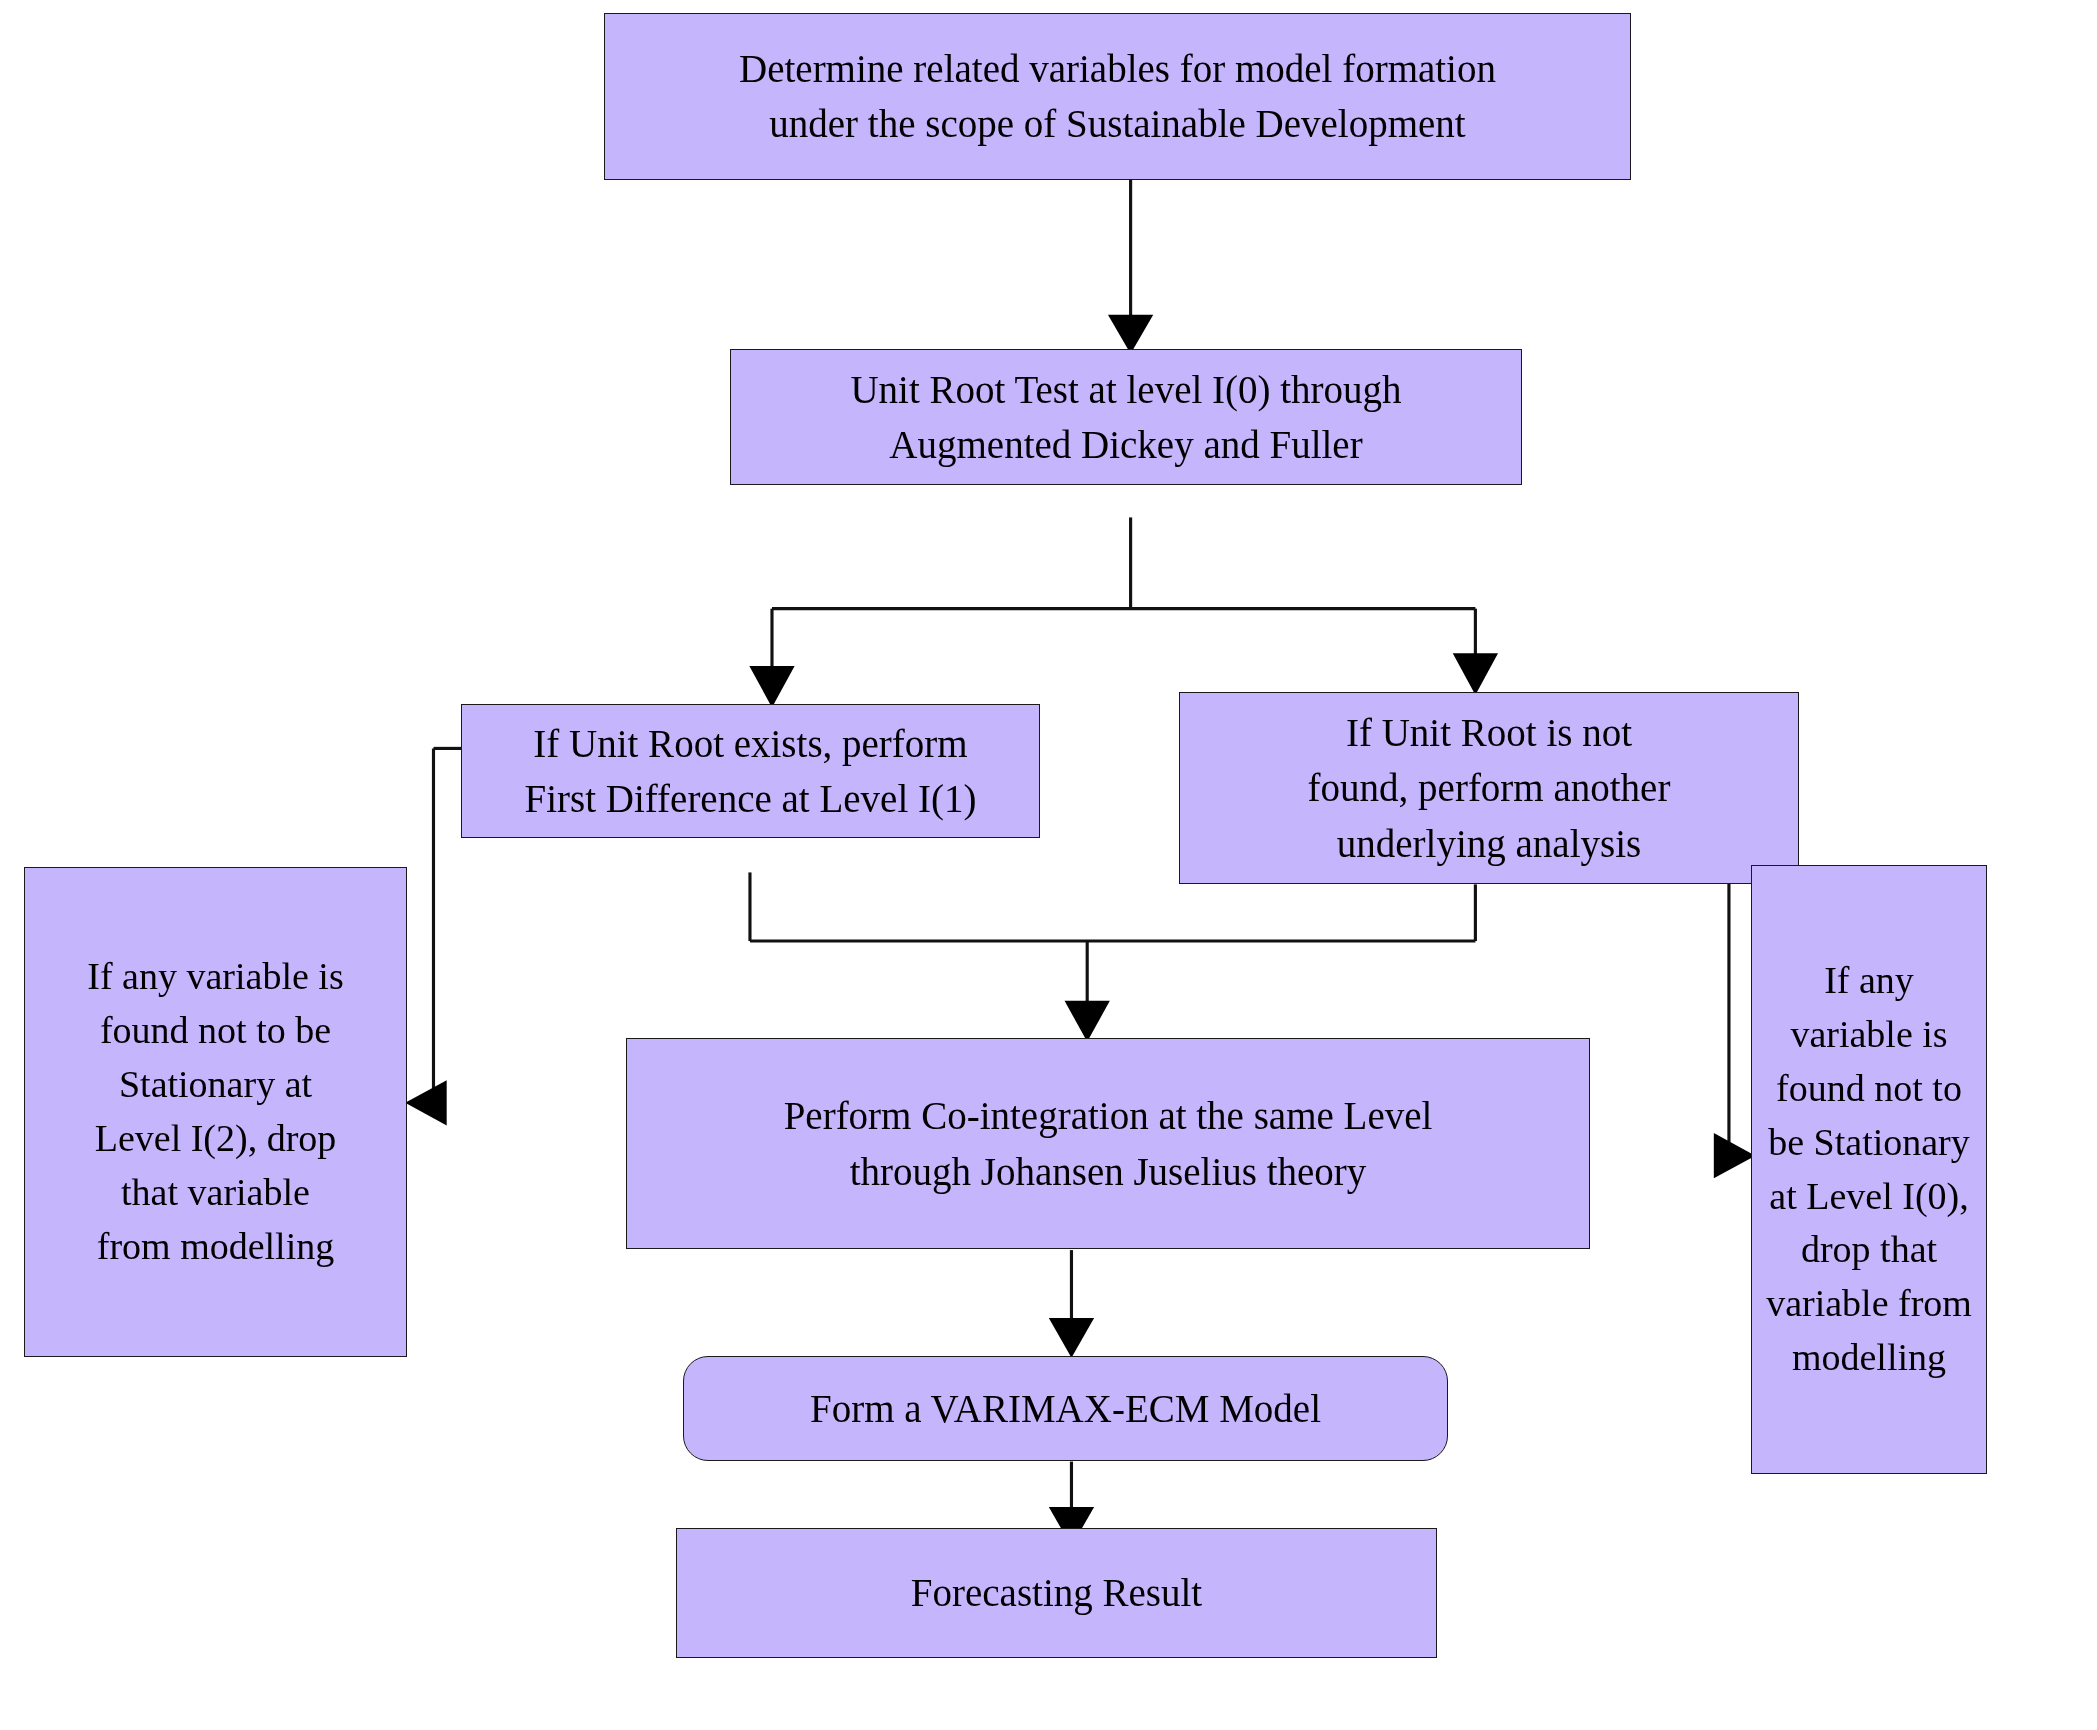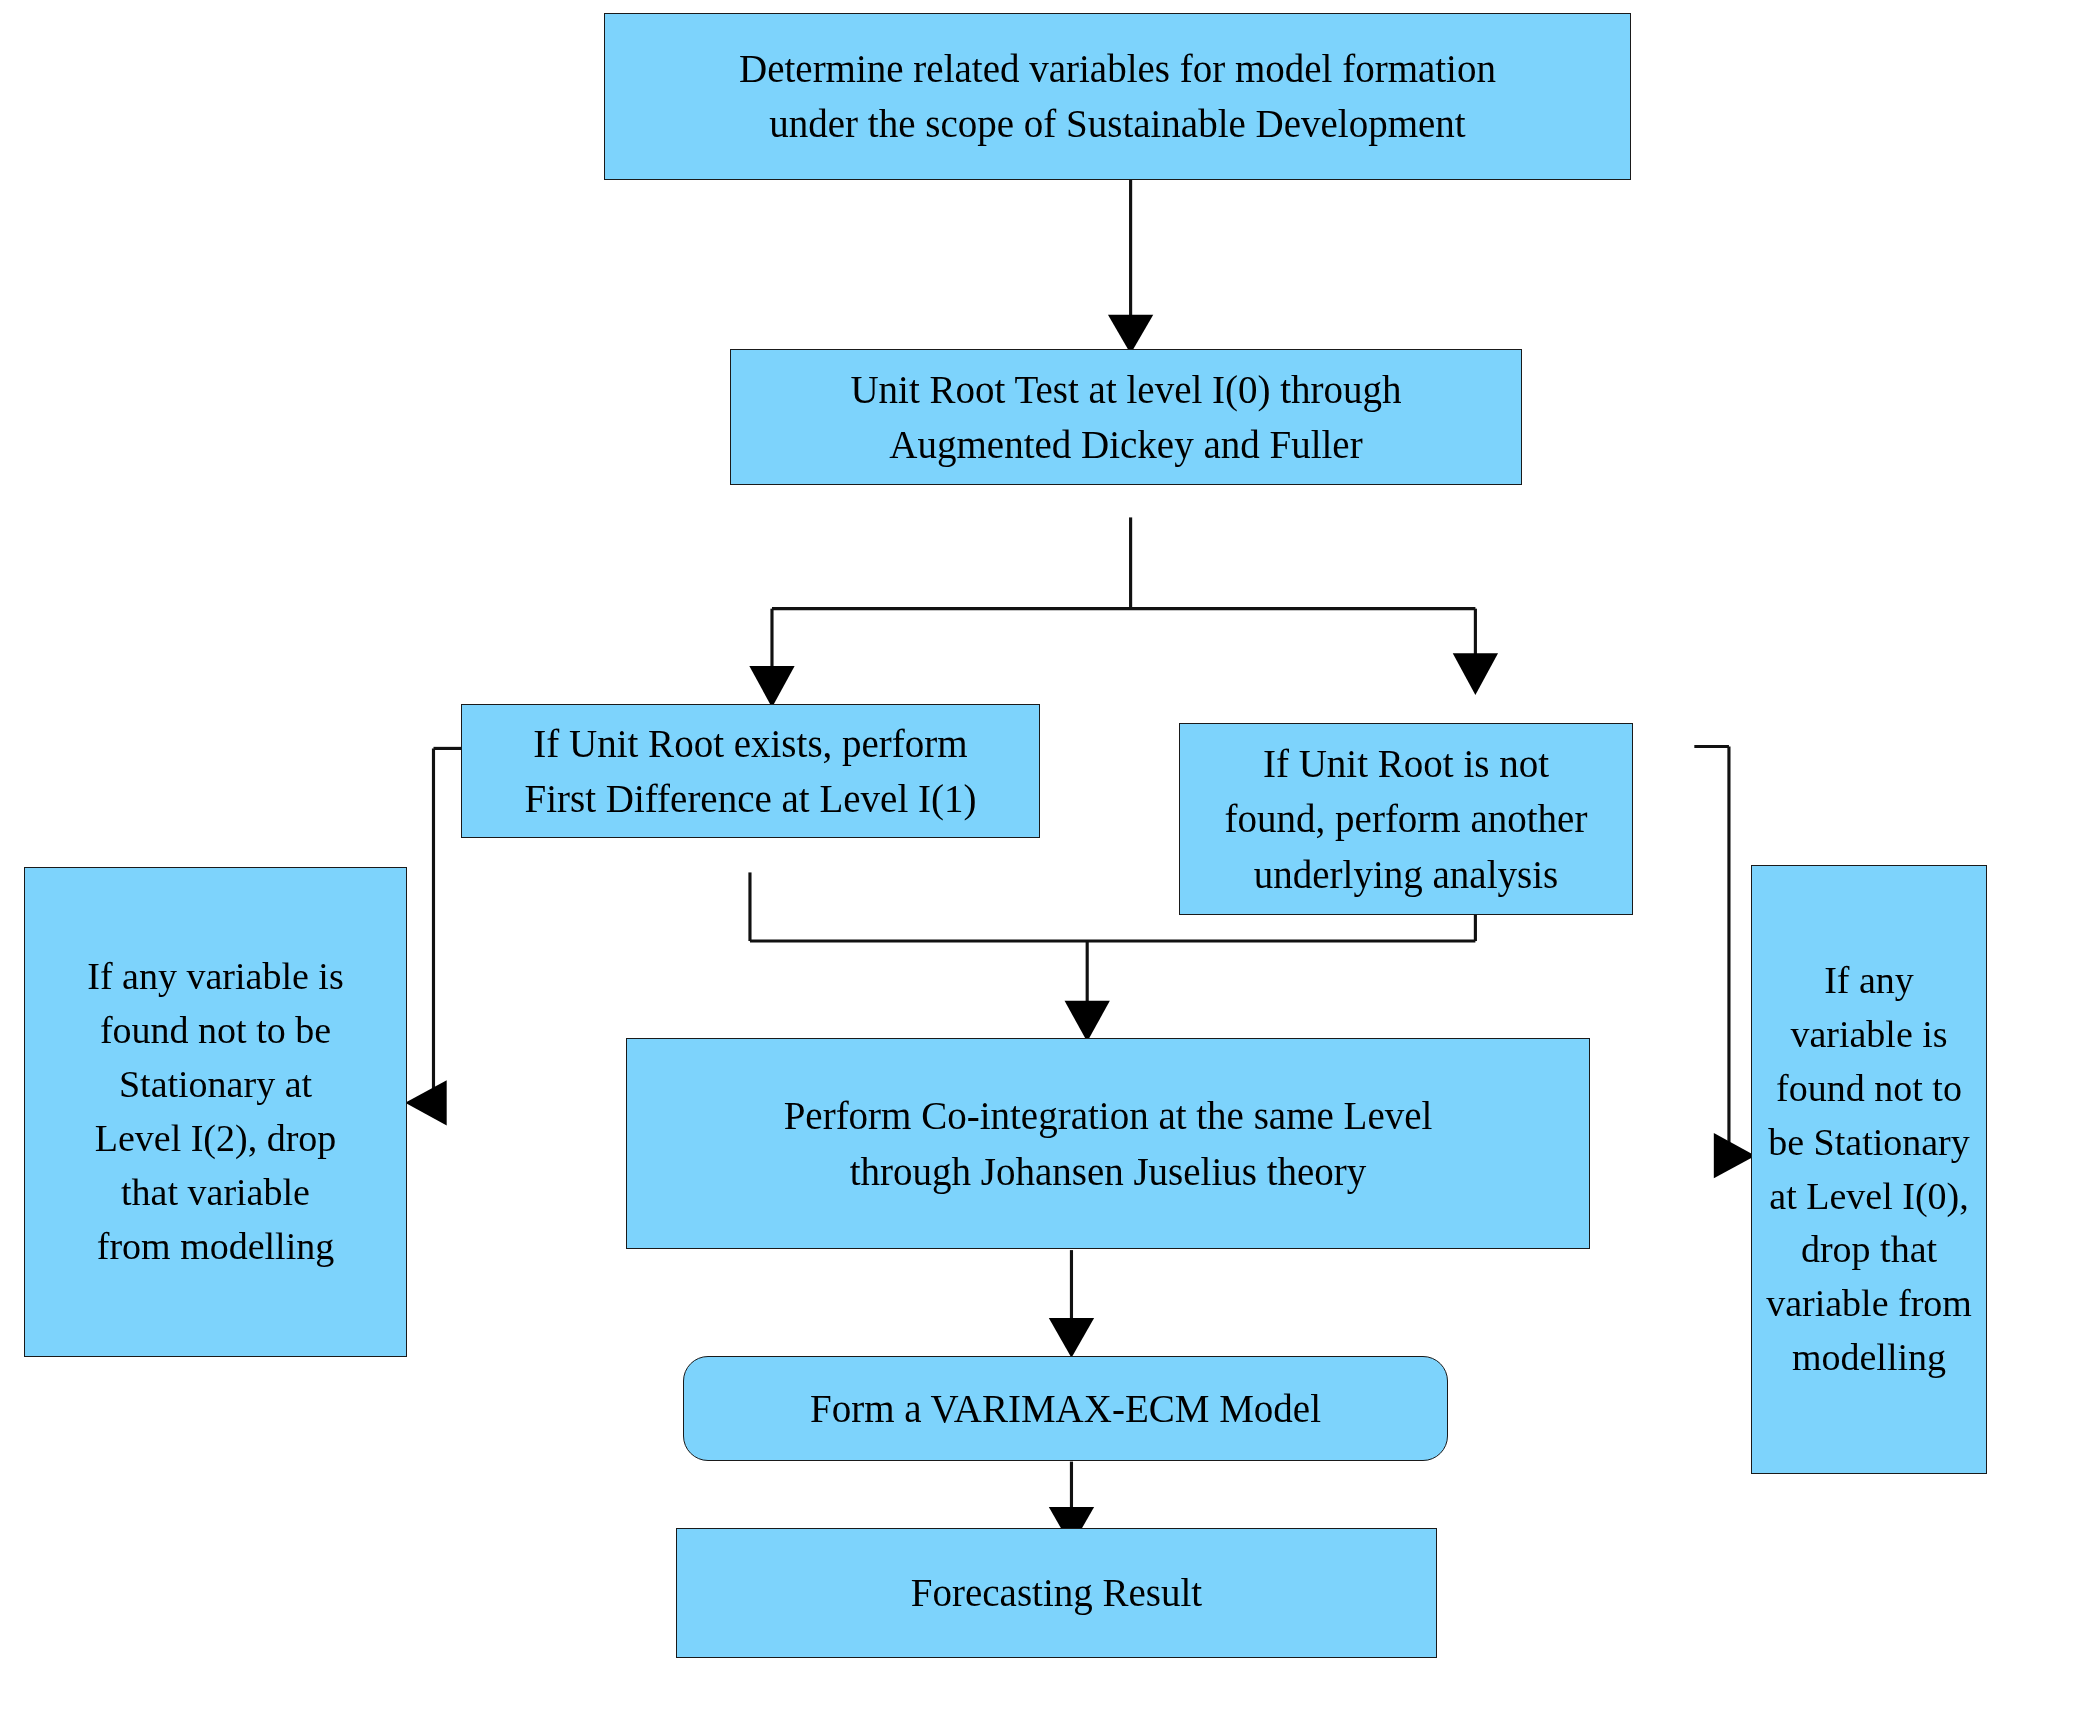--- a/index.html
+++ b/index.html
@@ -13,39 +13,39 @@
     width: 2097px;
     height: 1731px;
     background: #ffffff;
     font-family: "Liberation Serif", "DejaVu Serif", serif;
     overflow: hidden;
   }
   .node {
     position: absolute;
     box-sizing: border-box;
     border: 1.9px solid #1a1a1a;
-    background: #7dd3fc;
+    background: #c4b5fd;
     display: flex;
     align-items: center;
     justify-content: center;
     text-align: center;
     color: #000000;
     line-height: 1.42;
     padding: 3.8px 8.8px;
   }
   .node .txt {
     display: block;
     width: 100%;
     white-space: pre-line;
   }
   
   #node-determine   { left: 604px;  top: 12.6px;   width: 1027px; height: 167px; font-size: 39px; }
   #node-unitroot    { left: 730px; top: 349px;  width: 792px; height: 136px; font-size: 39px; }
   #node-ifexists    { left: 461px;  top: 704px; width: 579px;  height: 134px; font-size: 39px; }
-  #node-ifnotfound  { left: 1179px; top: 692px; width: 454px;  height: 192px; font-size: 39px; margin-top: 31px; }
+  #node-ifnotfound  { left: 1179px; top: 692px; width: 620px;  height: 192px; font-size: 39px; }
   #node-dropi1      { left: 24px;   top: 867px; width: 383px;  height: 490px; font-size: 38px; }
   #node-dropi0      { left: 1751px; top: 865px; width: 236px;  height: 609px; font-size: 38px; }
   #node-cointeg     { left: 590px;  top: 1038px; width: 964px; height: 211px; font-size: 39px; margin-left: 36px; }
   #node-varimax     { left: 683px; top: 1356px; width: 765px; height: 105px; font-size: 39px; border-radius: 25px; }
   #node-forecast    { left: 676px; top: 1528px; width: 761px; height: 130px; font-size: 39px; }
 
   svg#connectors {
     position: absolute;
     left: 0;
     top: 0;

